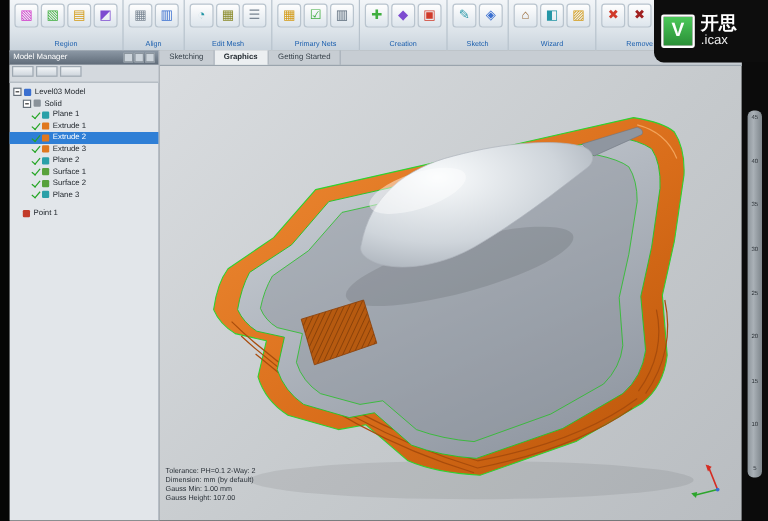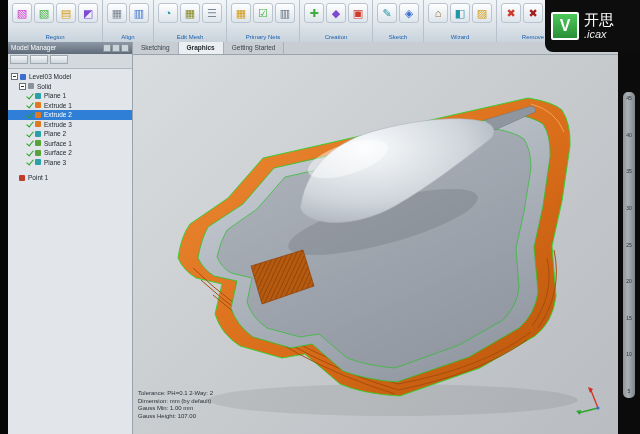--- a/index.html
+++ b/index.html
@@ -46,22 +46,22 @@
     position:absolute;top:0;right:0;width:95px;height:52px;background:#0d0d0d;
     border-bottom-left-radius:8px;display:flex;align-items:center;padding:4px 6px;
     box-sizing:border-box;z-index:50;
   }
   .vtile{
     width:28px;height:28px;background:linear-gradient(#4cc95a,#2a8f37);
     border:2px solid #fff;box-sizing:border-box;color:#fff;font-weight:bold;font-size:16px;
     display:flex;align-items:center;justify-content:center;border-radius:2px;flex:none;
   }
   .wmtext{margin-left:5px;color:#fff;}
-  .wmbrand{font-size:15px;font-weight:normal;line-height:16px;}
-  .wmsite{font-size:11px;color:#ededed;line-height:12px;font-style:italic;}
+  .wmbrand{font-size:15px;font-weight:bold;line-height:16px;}
+  .wmsite{font-size:11px;color:#ededed;line-height:12px;}
   
   .panel{
     position:absolute;left:8px;top:42px;width:125px;height:392px;
     background:#e2e6ea;border-right:1px solid #98a3ad;box-sizing:border-box;
   }
   .ptitle{
     height:12px;background:linear-gradient(#8d99a6,#5f6b78);
     color:#fff;font-size:6.5px;line-height:12px;padding:0 3px;
     display:flex;align-items:center;justify-content:space-between;
   }

